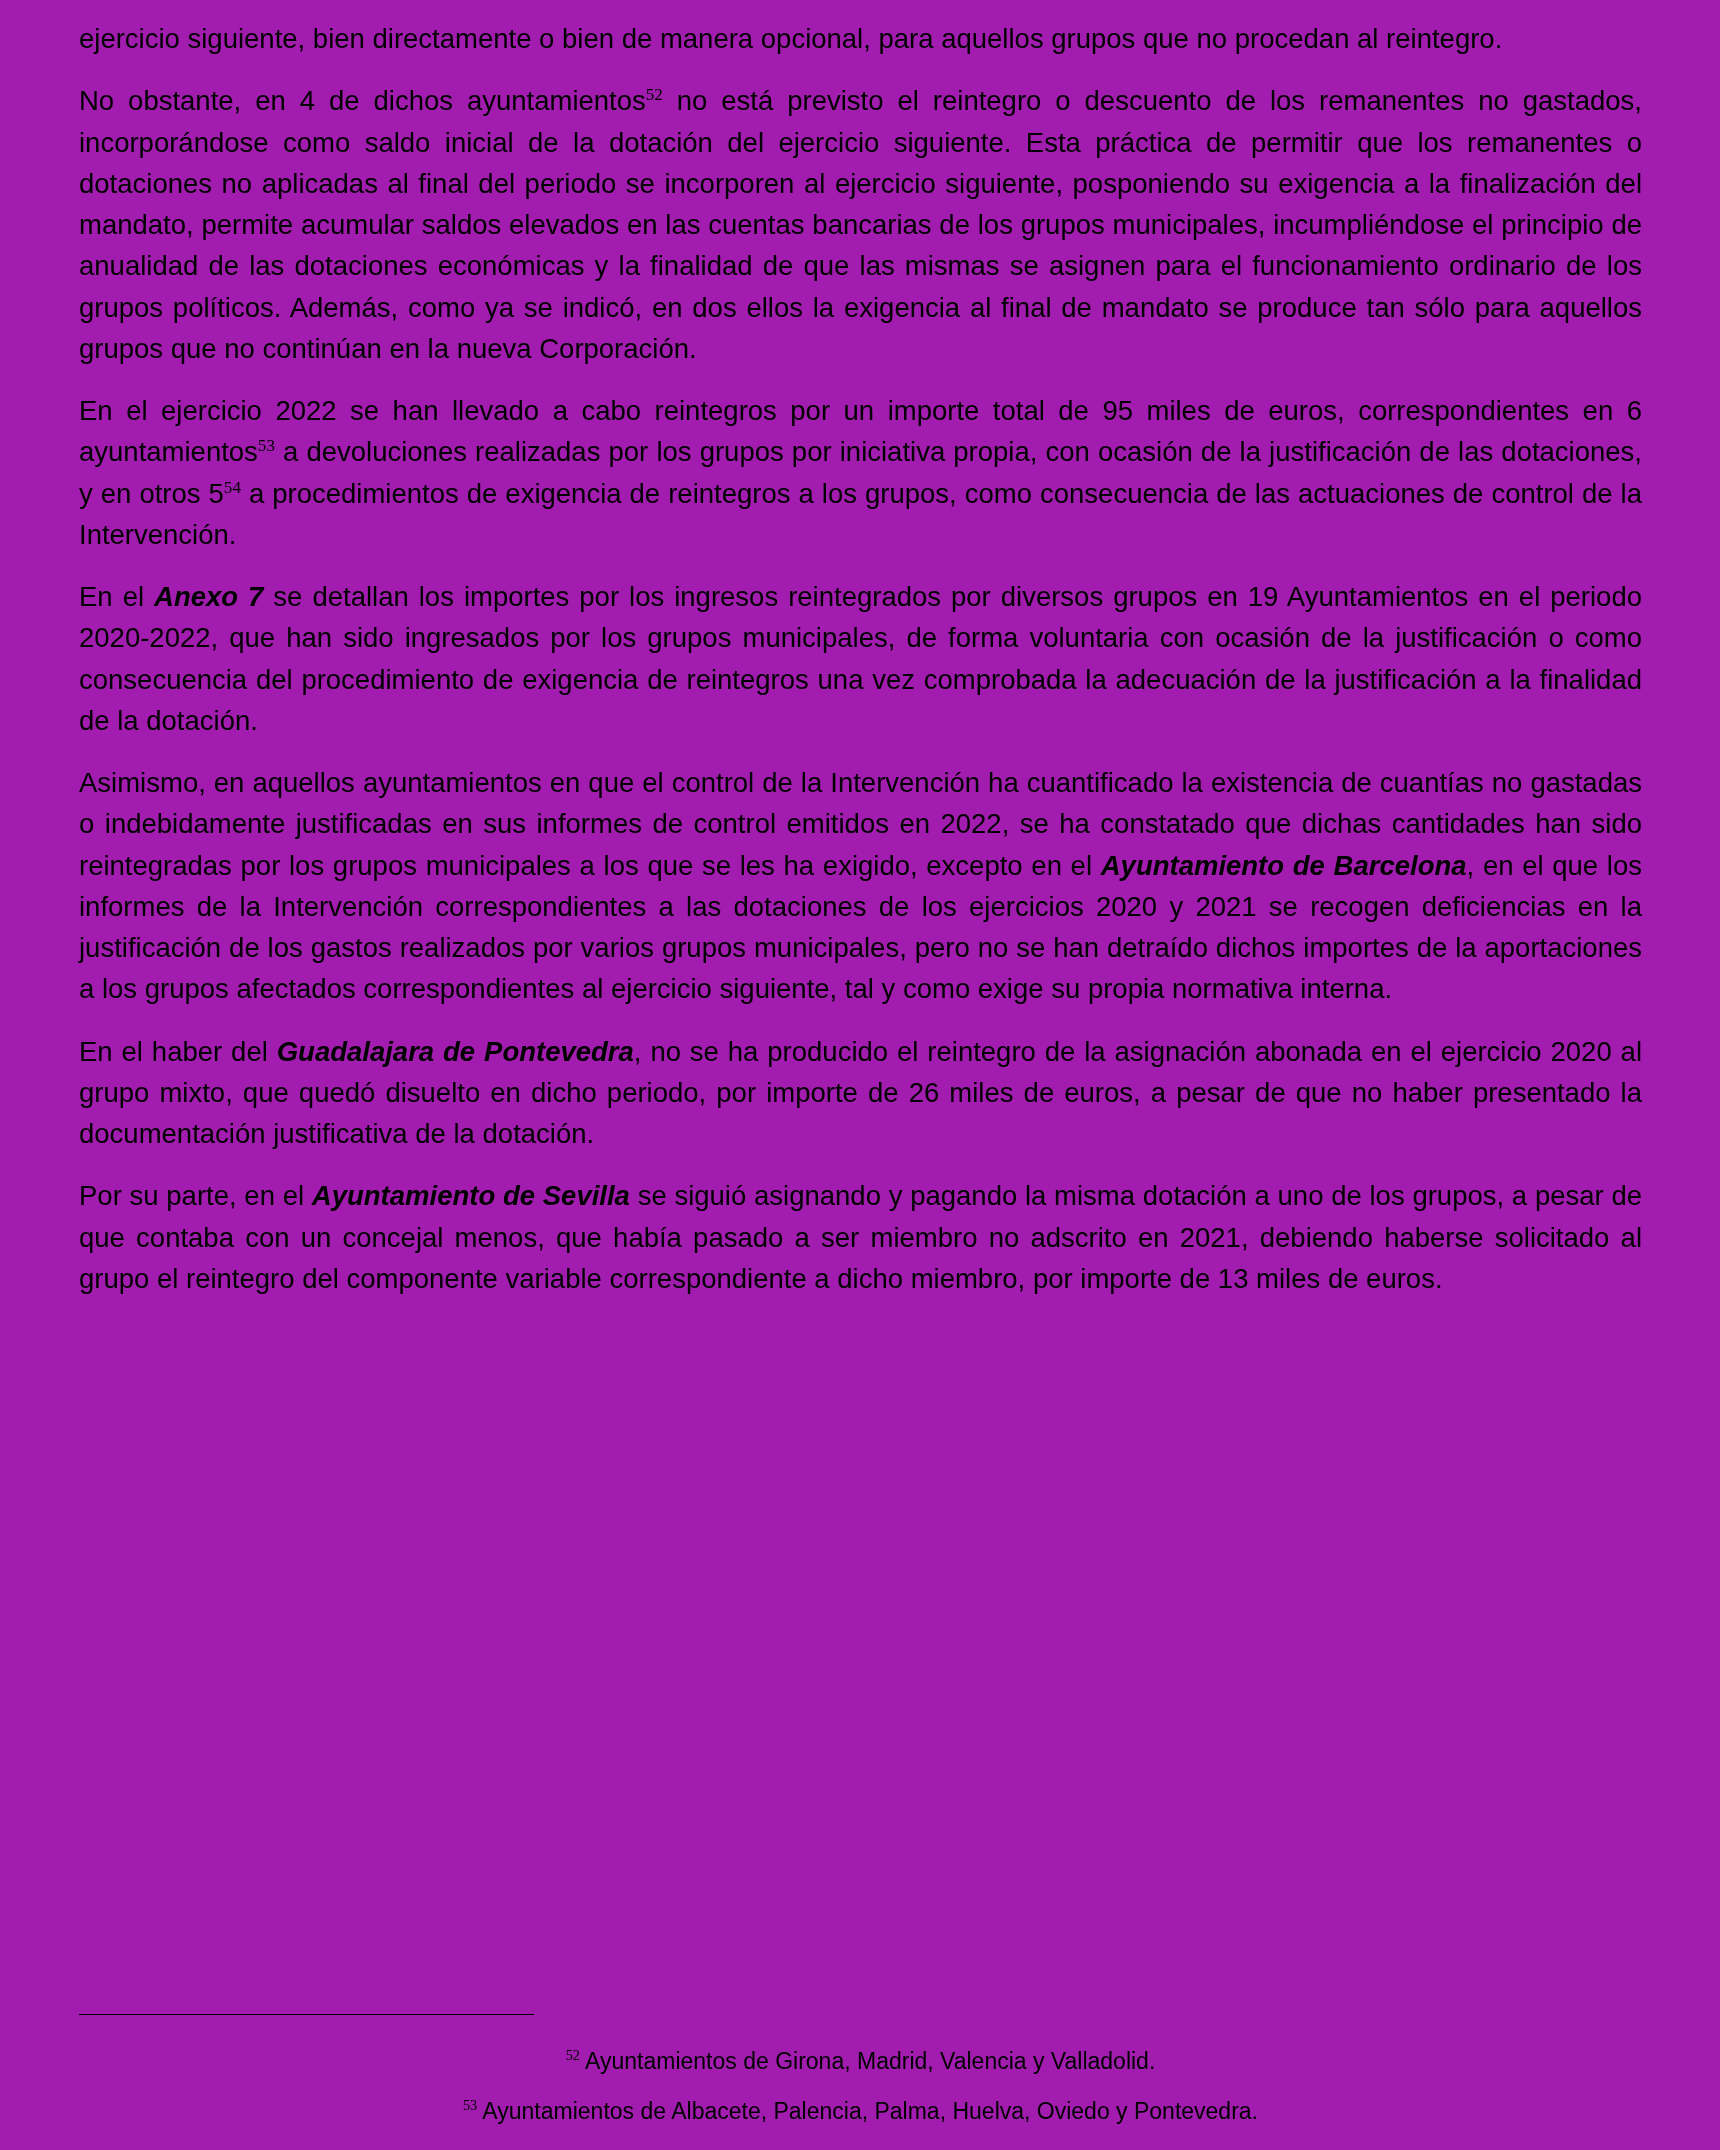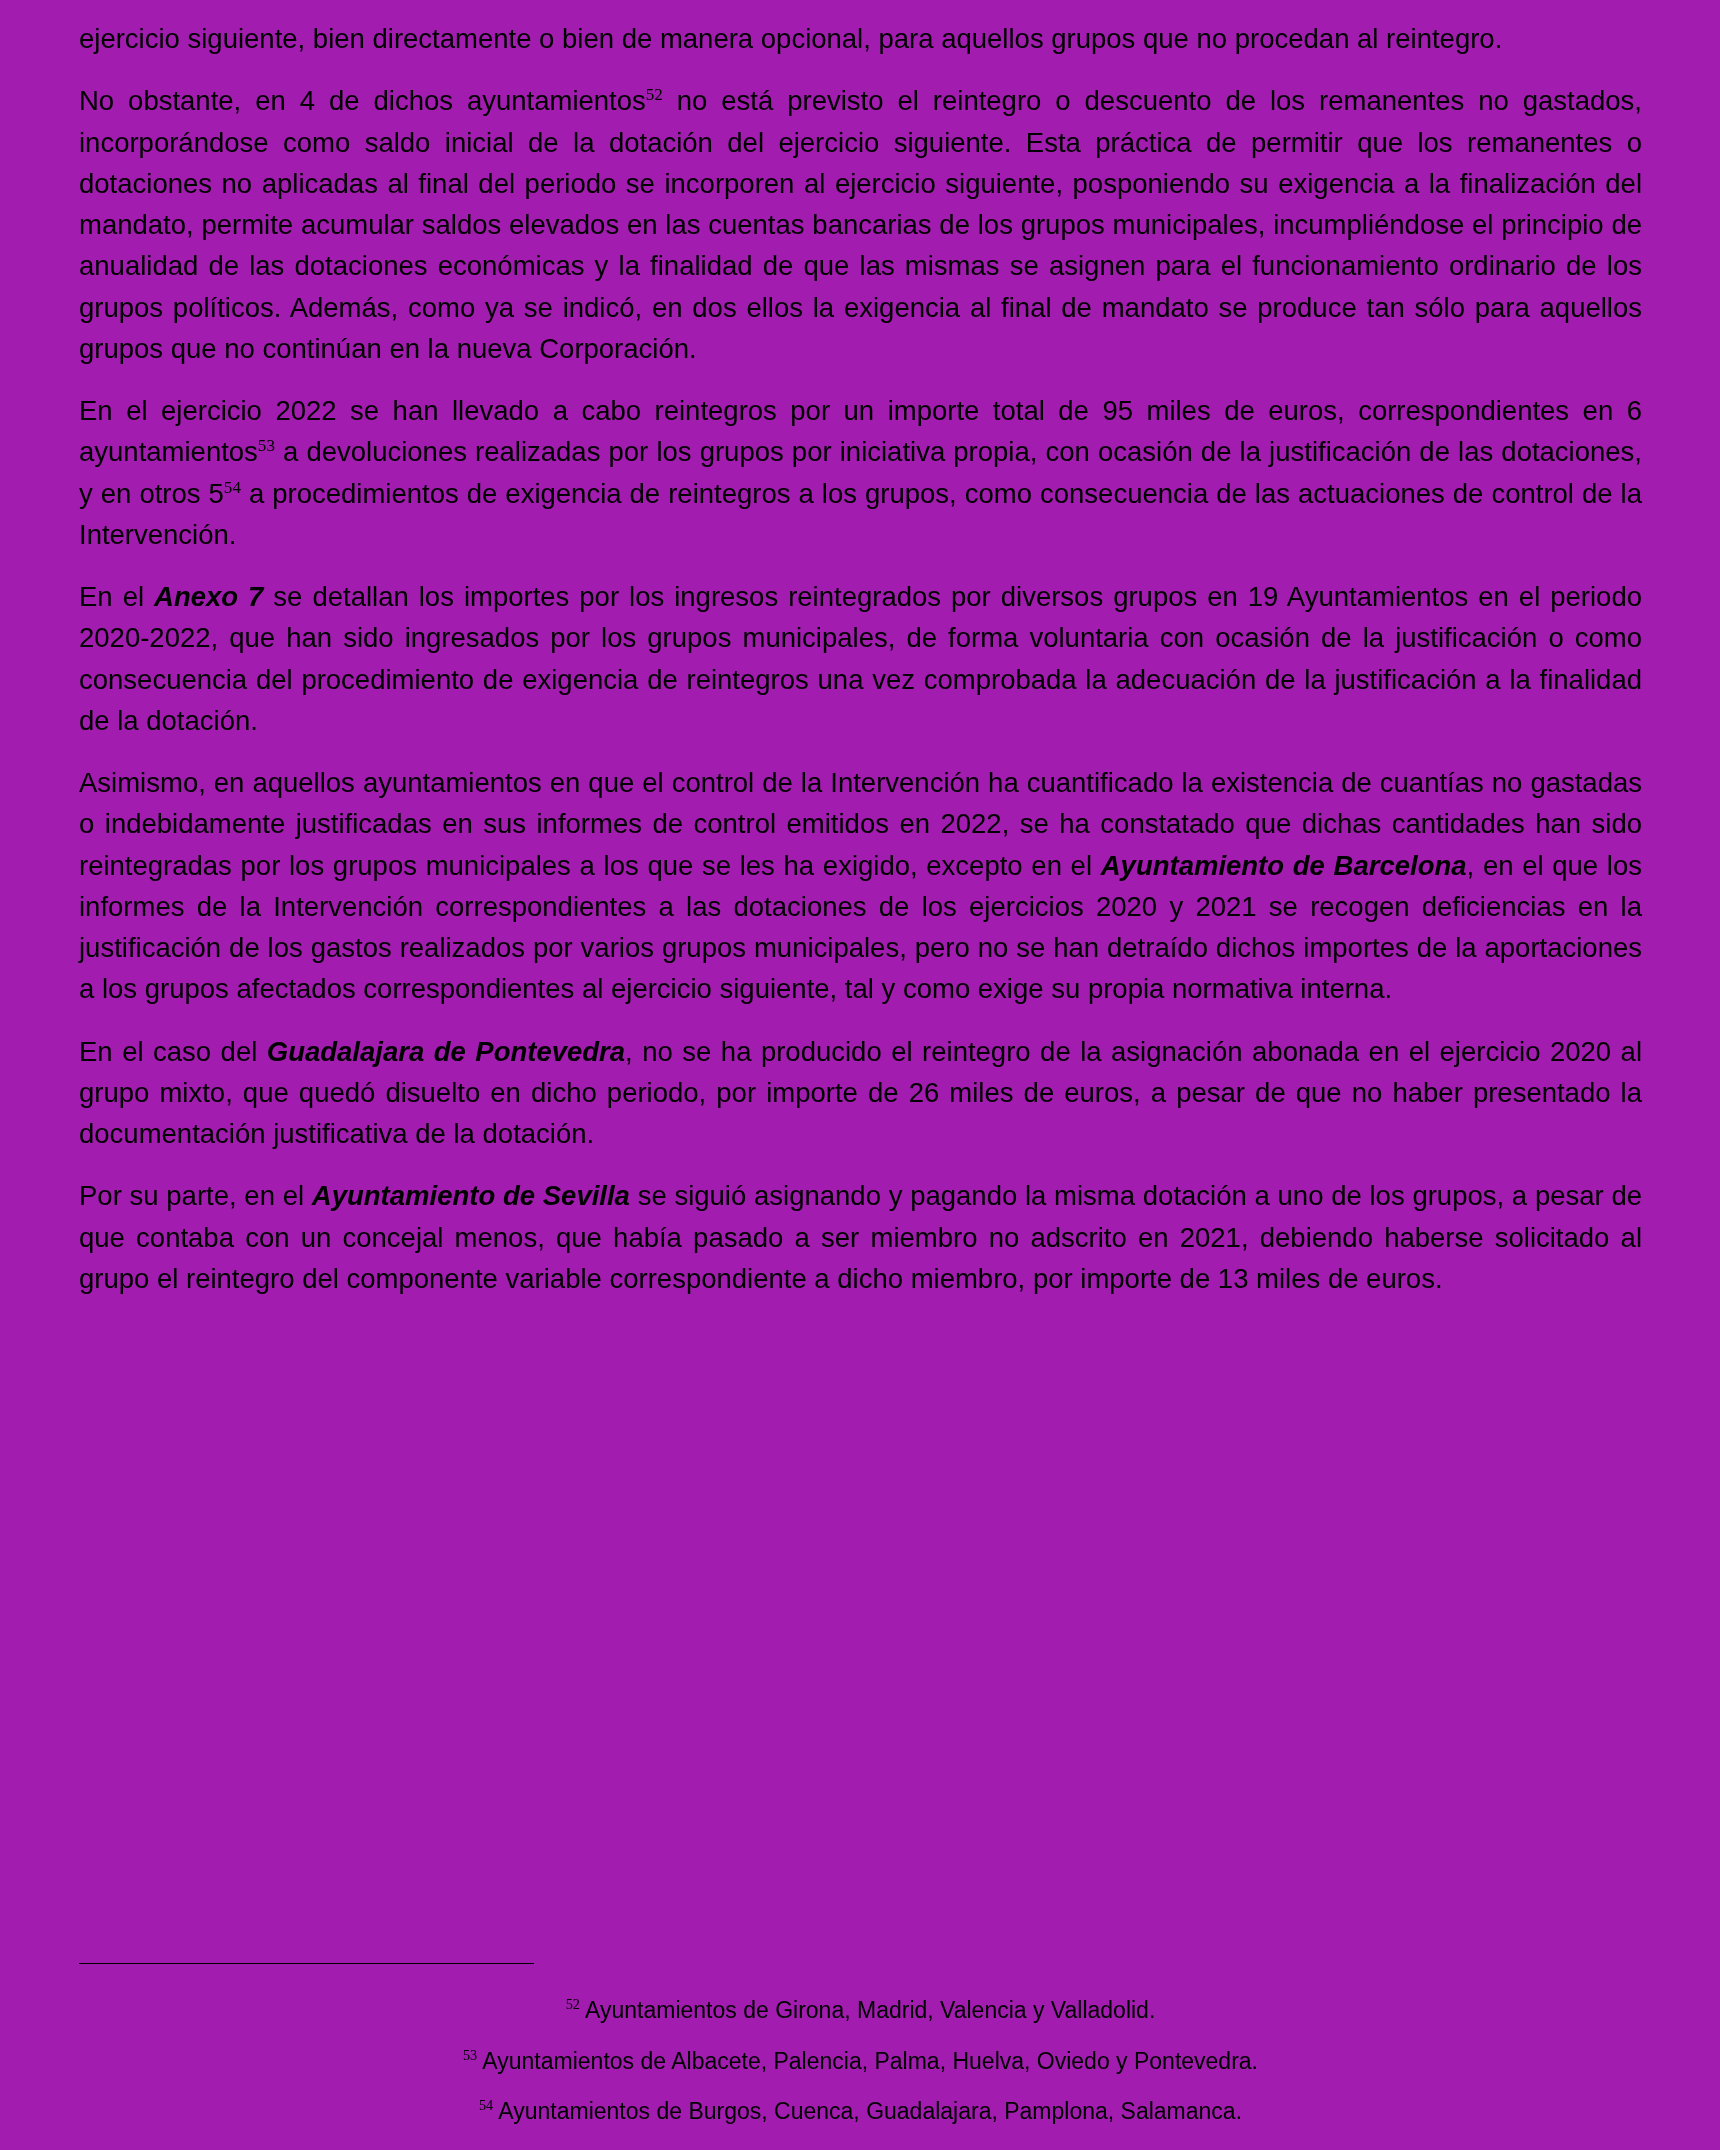--- a/index.html
+++ b/index.html
@@ -58,25 +58,24 @@
 </head>
 <body>
 
 <div class="page">
   <div class="content" id="paragraphs">
       <p class="para"><span>ejercicio siguiente, bien directamente o bien de manera opcional, para aquellos grupos que no procedan al reintegro.</span></p>
       <p class="para"><span>No obstante, en 4 de dichos ayuntamientos</span><sup class="supref">52</sup><span> no está previsto el reintegro o descuento de los remanentes no gastados, incorporándose como saldo inicial de la dotación del ejercicio siguiente. Esta práctica de permitir que los remanentes o dotaciones no aplicadas al final del periodo se incorporen al ejercicio siguiente, posponiendo su exigencia a la finalización del mandato, permite acumular saldos elevados en las cuentas bancarias de los grupos municipales, incumpliéndose el principio de anualidad de las dotaciones económicas y la finalidad de que las mismas se asignen para el funcionamiento ordinario de los grupos políticos. Además, como ya se indicó, en dos ellos la exigencia al final de mandato se produce tan sólo para aquellos grupos que no continúan en la nueva Corporación.</span></p>
       <p class="para"><span>En el ejercicio 2022 se han llevado a cabo reintegros por un importe total de 95 miles de euros, correspondientes en 6 ayuntamientos</span><sup class="supref">53</sup><span> a devoluciones realizadas por los grupos por iniciativa propia, con ocasión de la justificación de las dotaciones, y en otros 5</span><sup class="supref">54</sup><span> a procedimientos de exigencia de reintegros a los grupos, como consecuencia de las actuaciones de control de la Intervención.</span></p>
       <p class="para"><span>En el </span><strong class="bold-seg">Anexo 7</strong><span> se detallan los importes por los ingresos reintegrados por diversos grupos en 19 Ayuntamientos en el periodo 2020-2022, que han sido ingresados por los grupos municipales, de forma voluntaria con ocasión de la justificación o como consecuencia del procedimiento de exigencia de reintegros una vez comprobada la adecuación de la justificación a la finalidad de la dotación.</span></p>
       <p class="para"><span>Asimismo, en aquellos ayuntamientos en que el control de la Intervención ha cuantificado la existencia de cuantías no gastadas o indebidamente justificadas en sus informes de control emitidos en 2022, se ha constatado que dichas cantidades han sido reintegradas por los grupos municipales a los que se les ha exigido, excepto en el </span><strong class="bold-seg">Ayuntamiento de Barcelona</strong><span>, en el que los informes de la Intervención correspondientes a las dotaciones de los ejercicios 2020 y 2021 se recogen deficiencias en la justificación de los gastos realizados por varios grupos municipales, pero no se han detraído dichos importes de la aportaciones a los grupos afectados correspondientes al ejercicio siguiente, tal y como exige su propia normativa interna.</span></p>
-      <p class="para"><span>En el caso del </span><strong class="bold-seg">Guadalajara de Pontevedra</strong><span>, no se ha producido el reintegro de la asignación abonada en el ejercicio 2020 al grupo mixto, que quedó disuelto en dicho periodo, por importe de 26 miles de euros, a pesar de que no haber presentado la documentación justificativa de la dotación.</span></p>
+      <p class="para"><span>En el haber del </span><strong class="bold-seg">Guadalajara de Pontevedra</strong><span>, no se ha producido el reintegro de la asignación abonada en el ejercicio 2020 al grupo mixto, que quedó disuelto en dicho periodo, por importe de 26 miles de euros, a pesar de que no haber presentado la documentación justificativa de la dotación.</span></p>
       <p class="para"><span>Por su parte, en el </span><strong class="bold-seg">Ayuntamiento de Sevilla</strong><span> se siguió asignando y pagando la misma dotación a uno de los grupos, a pesar de que contaba con un concejal menos, que había pasado a ser miembro no adscrito en 2021, debiendo haberse solicitado al grupo el reintegro del componente variable correspondiente a dicho miembro, por importe de 13 miles de euros.</span></p>
     </div>
   <div class="footnotes-area">
     <div class="footnote-rule"></div>
     <div id="footnotes">
         <p class="footnote"><sup class="fnnum">52</sup> <span>Ayuntamientos de Girona, Madrid, Valencia y Valladolid.</span></p>
         <p class="footnote"><sup class="fnnum">53</sup> <span>Ayuntamientos de Albacete, Palencia, Palma, Huelva, Oviedo y Pontevedra.</span></p>
-        <p class="footnote"><sup class="fnnum">54</sup> <span>Ayuntamientos de Burgos, Cuenca, Guadalajara, Pamplona, Salamanca.</span></p>
       </div>
   </div>
 </div>
 
 
 </body></html>

